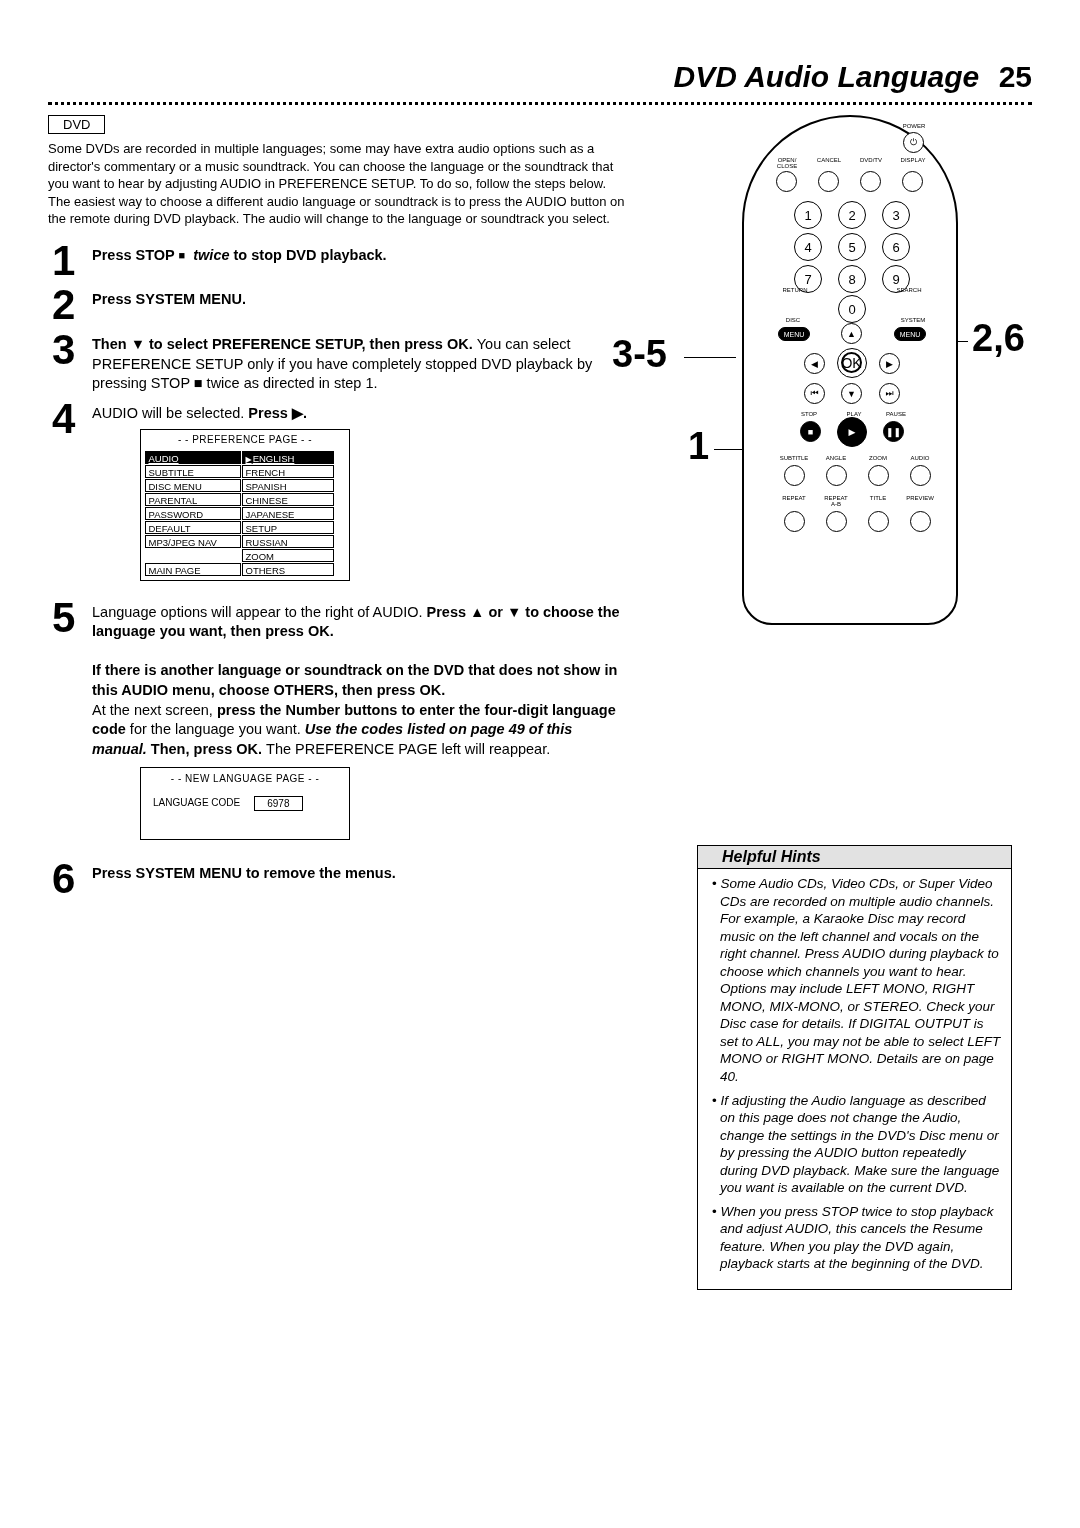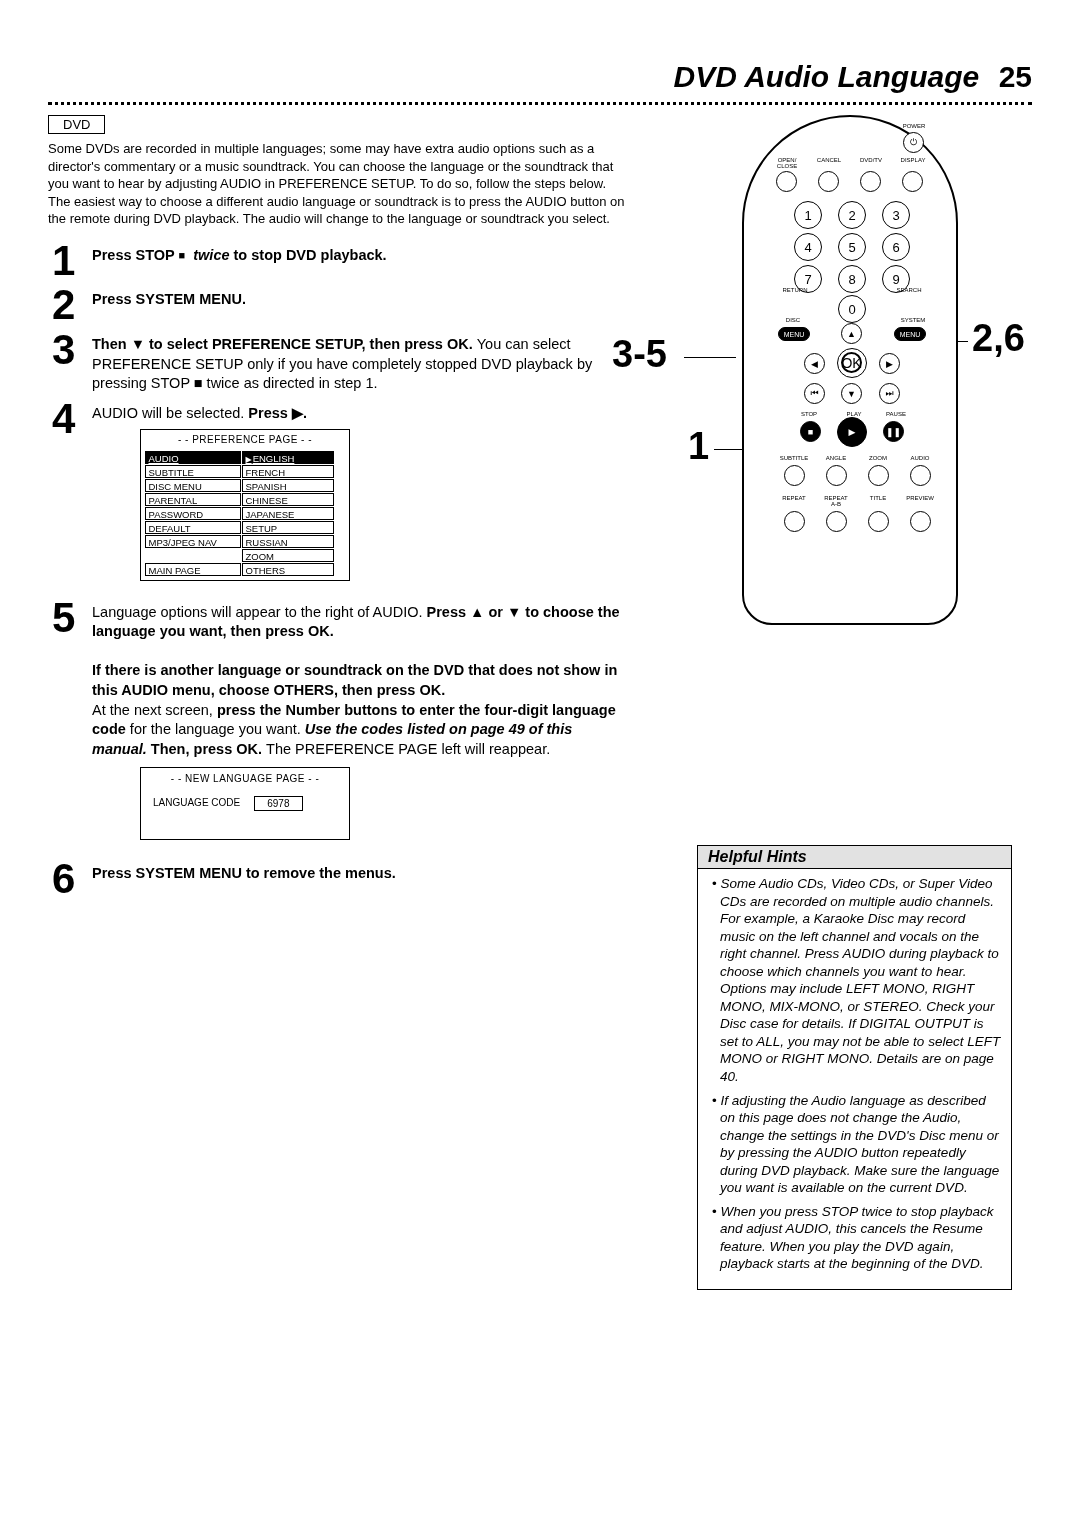--- a/index.html
+++ b/index.html
@@ -126,21 +126,21 @@
     border: 1px solid #000;
     margin-top: 200px;
     width: 315px;
     margin-left: auto;
     font-size: 13.5px;
   }
   .hints-head {
     background: #e2e2e2;
     font-style: italic;
     font-weight: bold;
-    padding: 2px 10px;
+    padding: 2px 24px;
     border-bottom: 1px solid #000;
     font-size: 16px;
   }
   .hints ul { list-style: none; padding: 6px 10px 10px 14px; font-style: italic; }
   .hints li { margin-bottom: 6px; line-height: 1.3; text-indent: -8px; padding-left: 8px; }
   .hints li::before { content: "• "; font-style: normal; }
 
   
   .body-row { display: flex; gap: 24px; align-items: flex-start; }
   .steps-col { width: 580px; }

